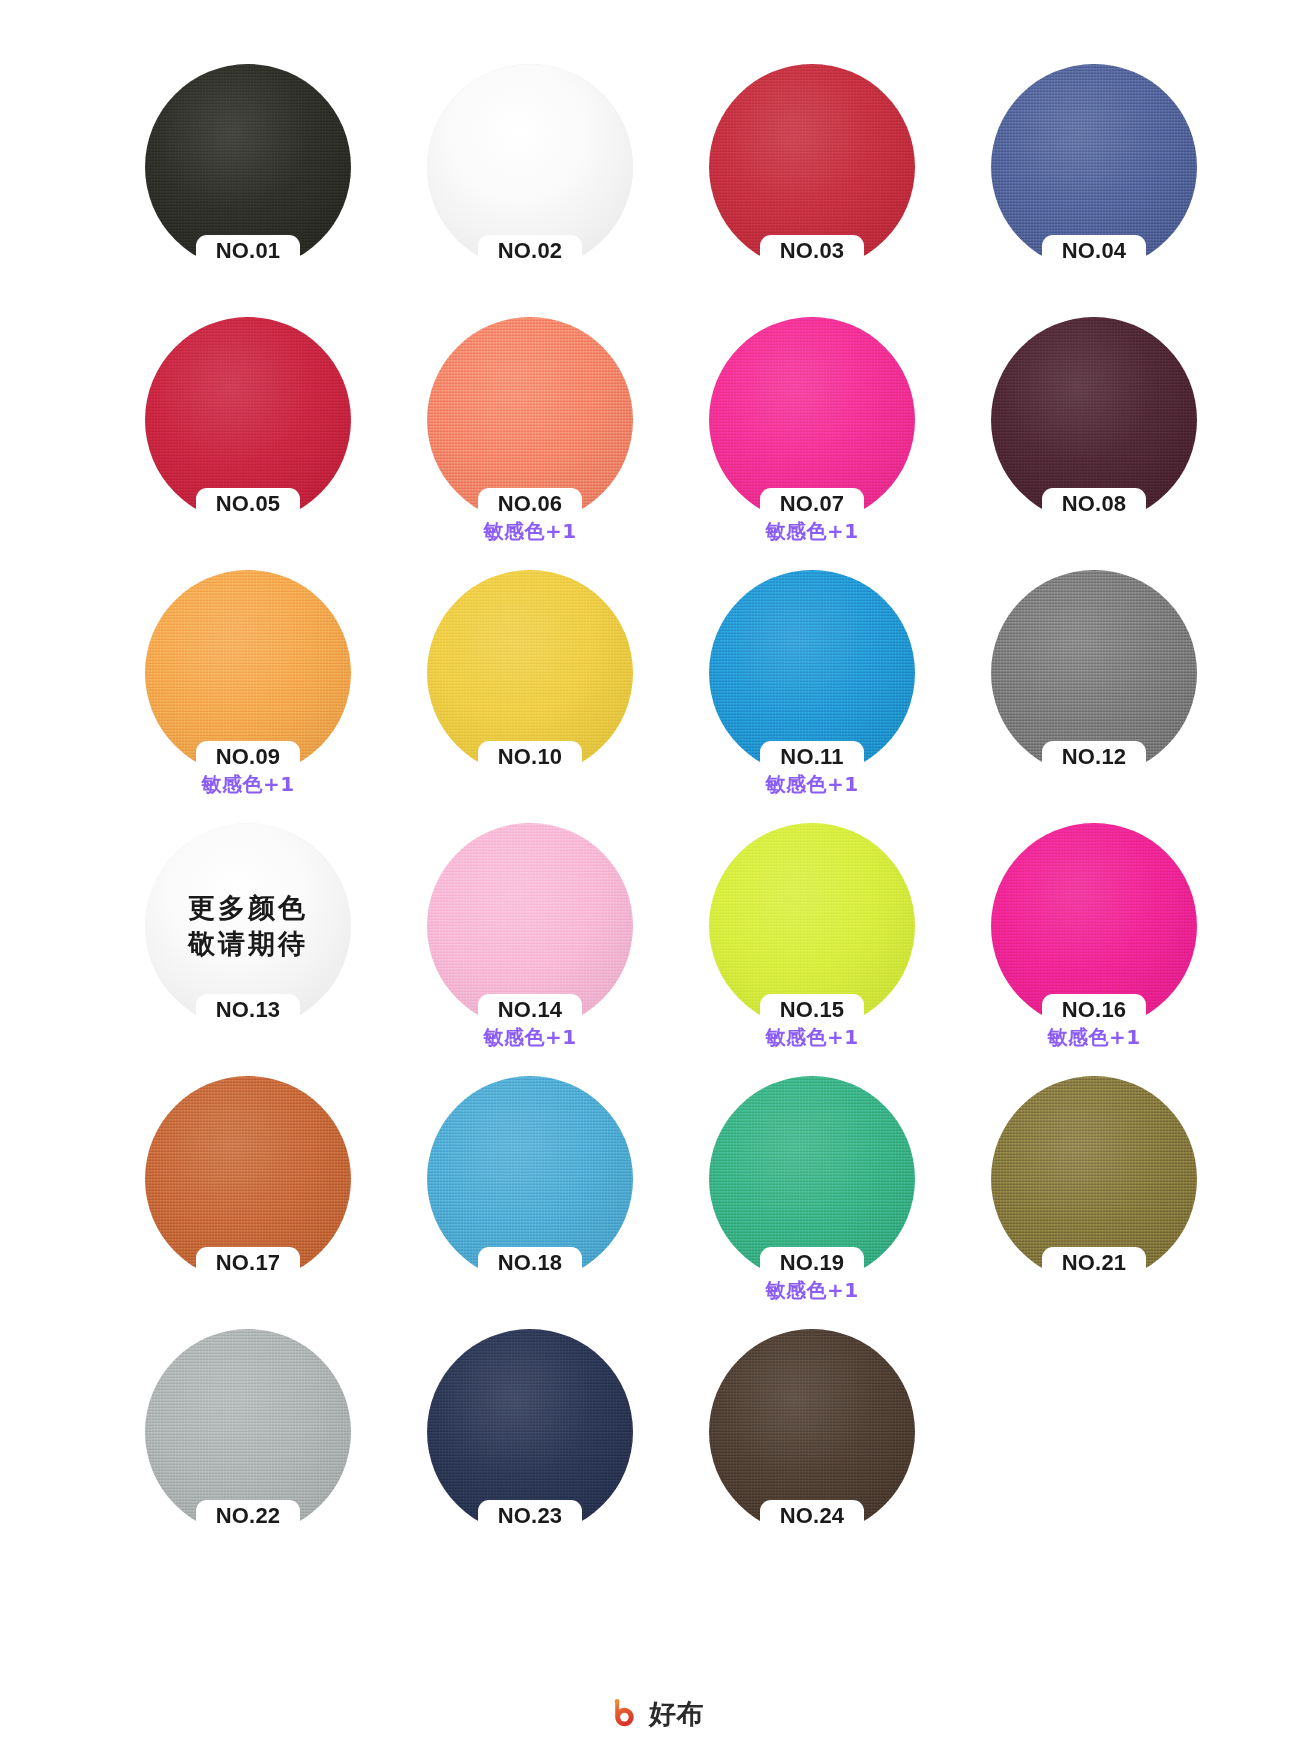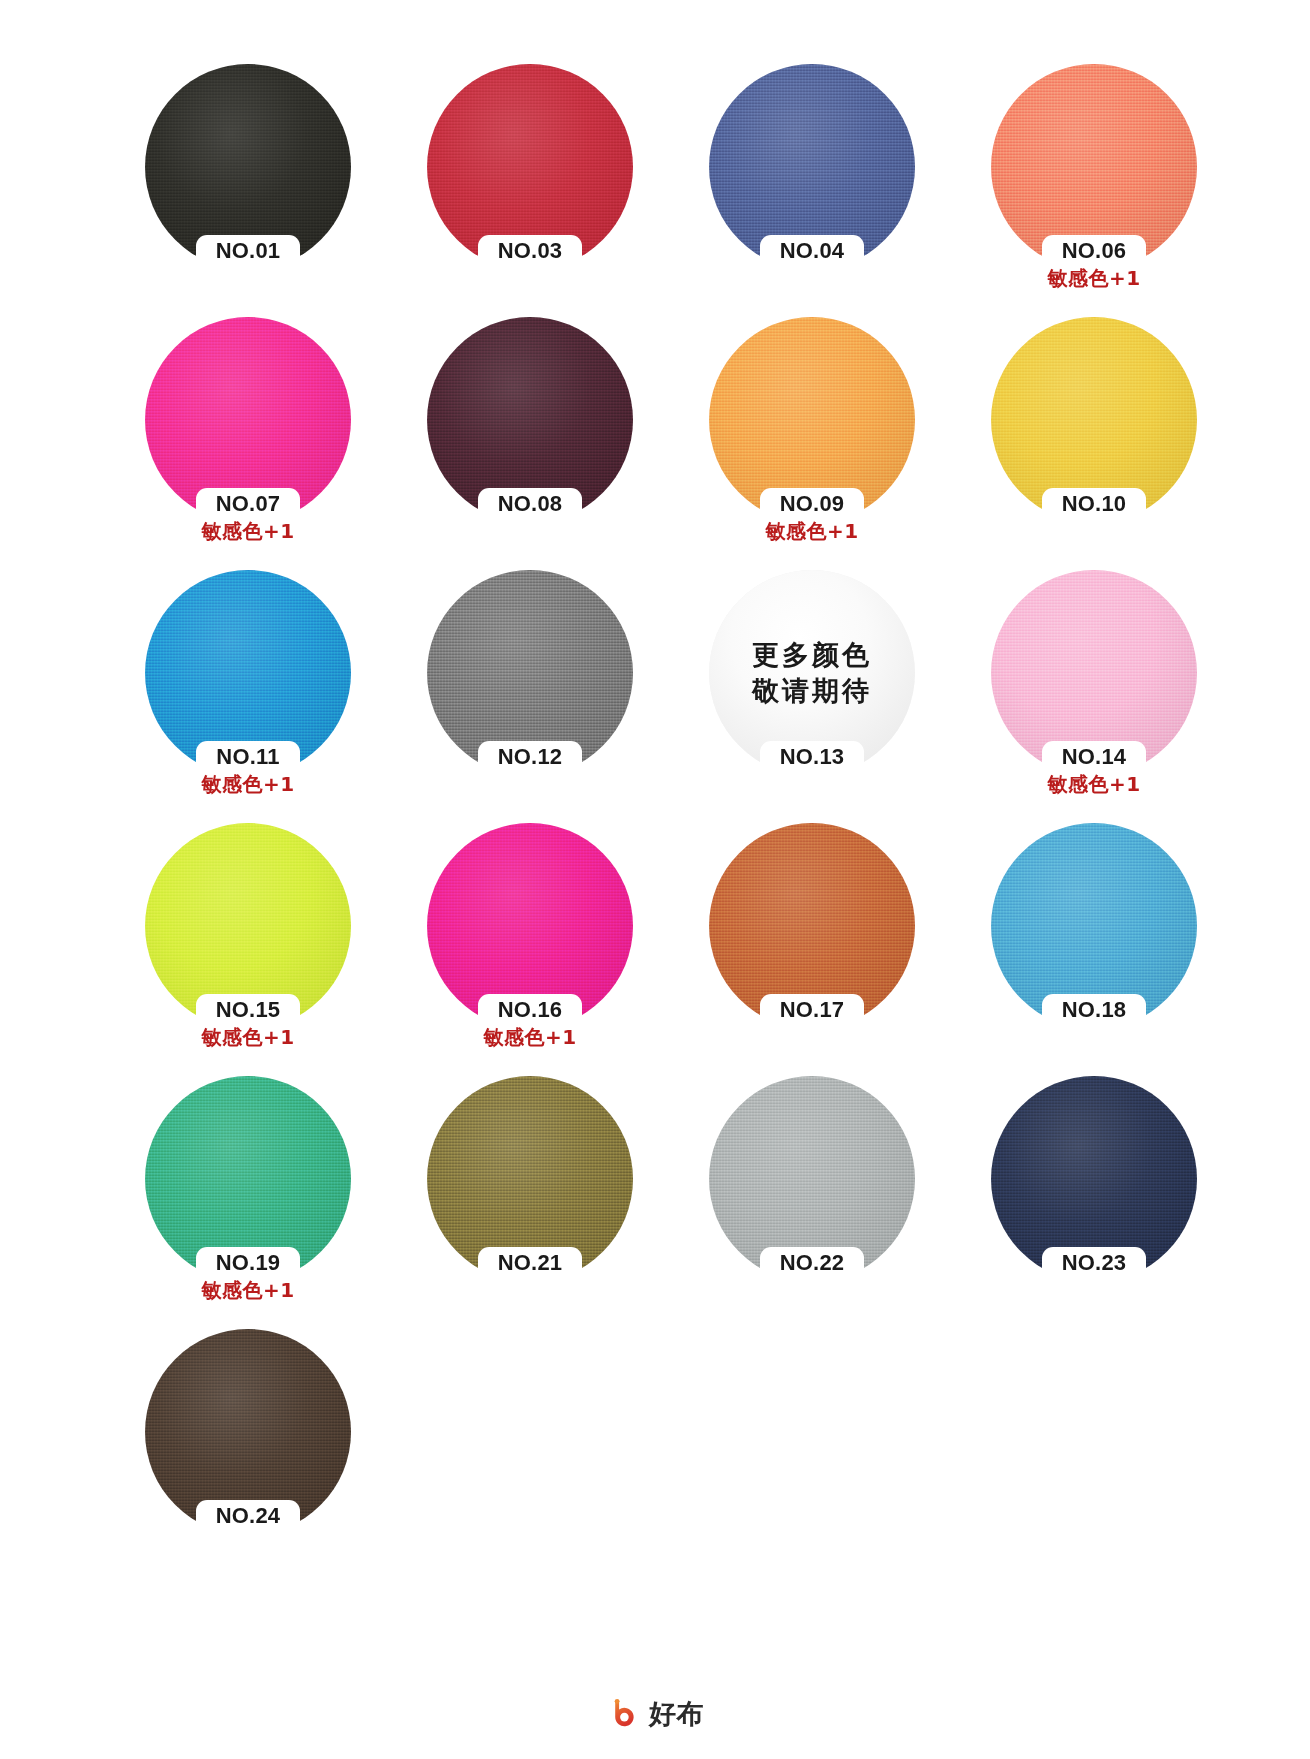--- a/index.html
+++ b/index.html
@@ -152,21 +152,21 @@
     line-height: 28px;
     color: #1a1a1a;
     letter-spacing: 0.2px;
   }
 
   .swatch-note {
     display: block;
     font-family: "DejaVu Sans", "Liberation Sans", sans-serif;
     font-size: 20px;
     line-height: 27px;
-    color: #b91c1c;
+    color: #8b5cf6;
     letter-spacing: 0.5px;
   }
   .swatch-note:empty { display: none; }
 
   
   .placeholder-text {
     position: absolute;
     inset: 0;
     z-index: 4;
     display: flex;
@@ -220,34 +220,52 @@
         <div class="disc-wrap">
           <div class="disc" style="background: rgb(41, 41, 36);"></div>
           <div class="notch"></div>
         </div>
         <div class="caption-block">
           <span class="swatch-code">NO.01</span>
         </div>
       </div>
       <div class="swatch-cell">
         <div class="disc-wrap">
+          <div class="disc pale" style="background: rgb(242, 242, 240);"></div>
+          <div class="notch"></div>
+        </div>
+        <div class="caption-block">
+          <span class="swatch-code">NO.02</span>
+        </div>
+      </div>
+      <div class="swatch-cell">
+        <div class="disc-wrap">
           <div class="disc" style="background: rgb(196, 42, 59);"></div>
           <div class="notch"></div>
         </div>
         <div class="caption-block">
           <span class="swatch-code">NO.03</span>
         </div>
       </div>
       <div class="swatch-cell">
         <div class="disc-wrap">
           <div class="disc" style="background: rgb(78, 96, 152);"></div>
           <div class="notch"></div>
         </div>
         <div class="caption-block">
           <span class="swatch-code">NO.04</span>
+        </div>
+      </div>
+      <div class="swatch-cell">
+        <div class="disc-wrap">
+          <div class="disc" style="background: rgb(200, 32, 60);"></div>
+          <div class="notch"></div>
+        </div>
+        <div class="caption-block">
+          <span class="swatch-code">NO.05</span>
         </div>
       </div>
       <div class="swatch-cell">
         <div class="disc-wrap">
           <div class="disc" style="background: rgb(245, 131, 102);"></div>
           <div class="notch"></div>
         </div>
         <div class="caption-block">
           <span class="swatch-code">NO.06</span>
           <span class="swatch-note">敏感色+1</span>

